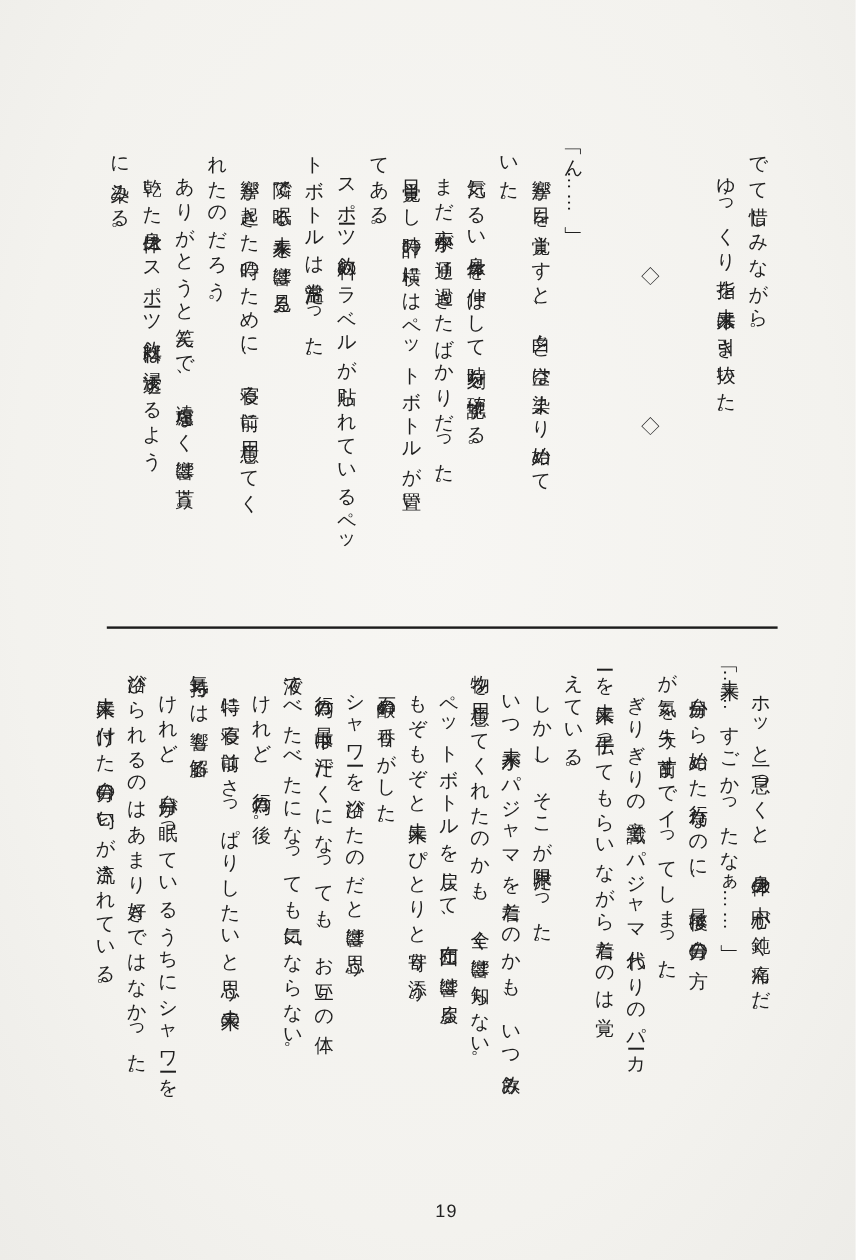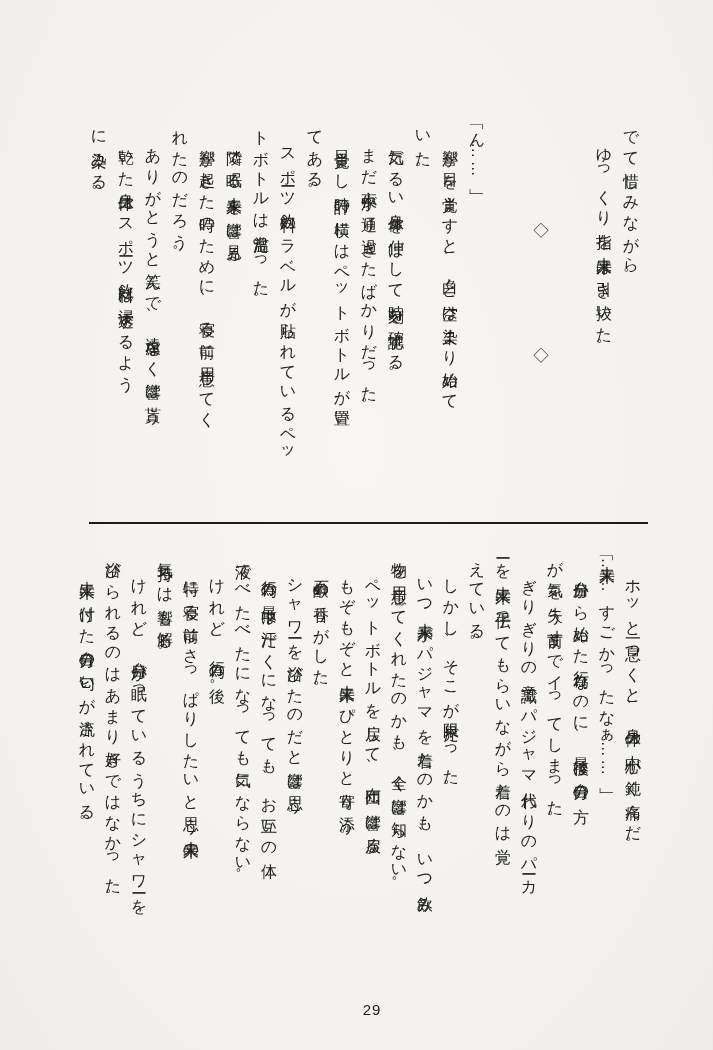--- a/index.html
+++ b/index.html
@@ -116,15 +116,15 @@
     <p class="col ind">行為の最中は汗だくになっても、お互いの体</p>
     <p class="col">液でべたべたになっても気にならない。</p>
     <p class="col ind">けれど、行為の後。</p>
     <p class="col ind">特に寝る前はさっぱりしたいと思う未来の</p>
     <p class="col">気持ちは響も解る。</p>
     <p class="col ind">けれど、自分が眠っているうちにシャワーを</p>
     <p class="col">浴びられるのはあまり好きではなかった。</p>
     <p class="col ind">未来に付けた自分の匂いが流されている。</p>
   </section>
 
-  <div class="page-number">29</div>
+  <div class="page-number">19</div>
 
 </div>
 
 </body></html>

